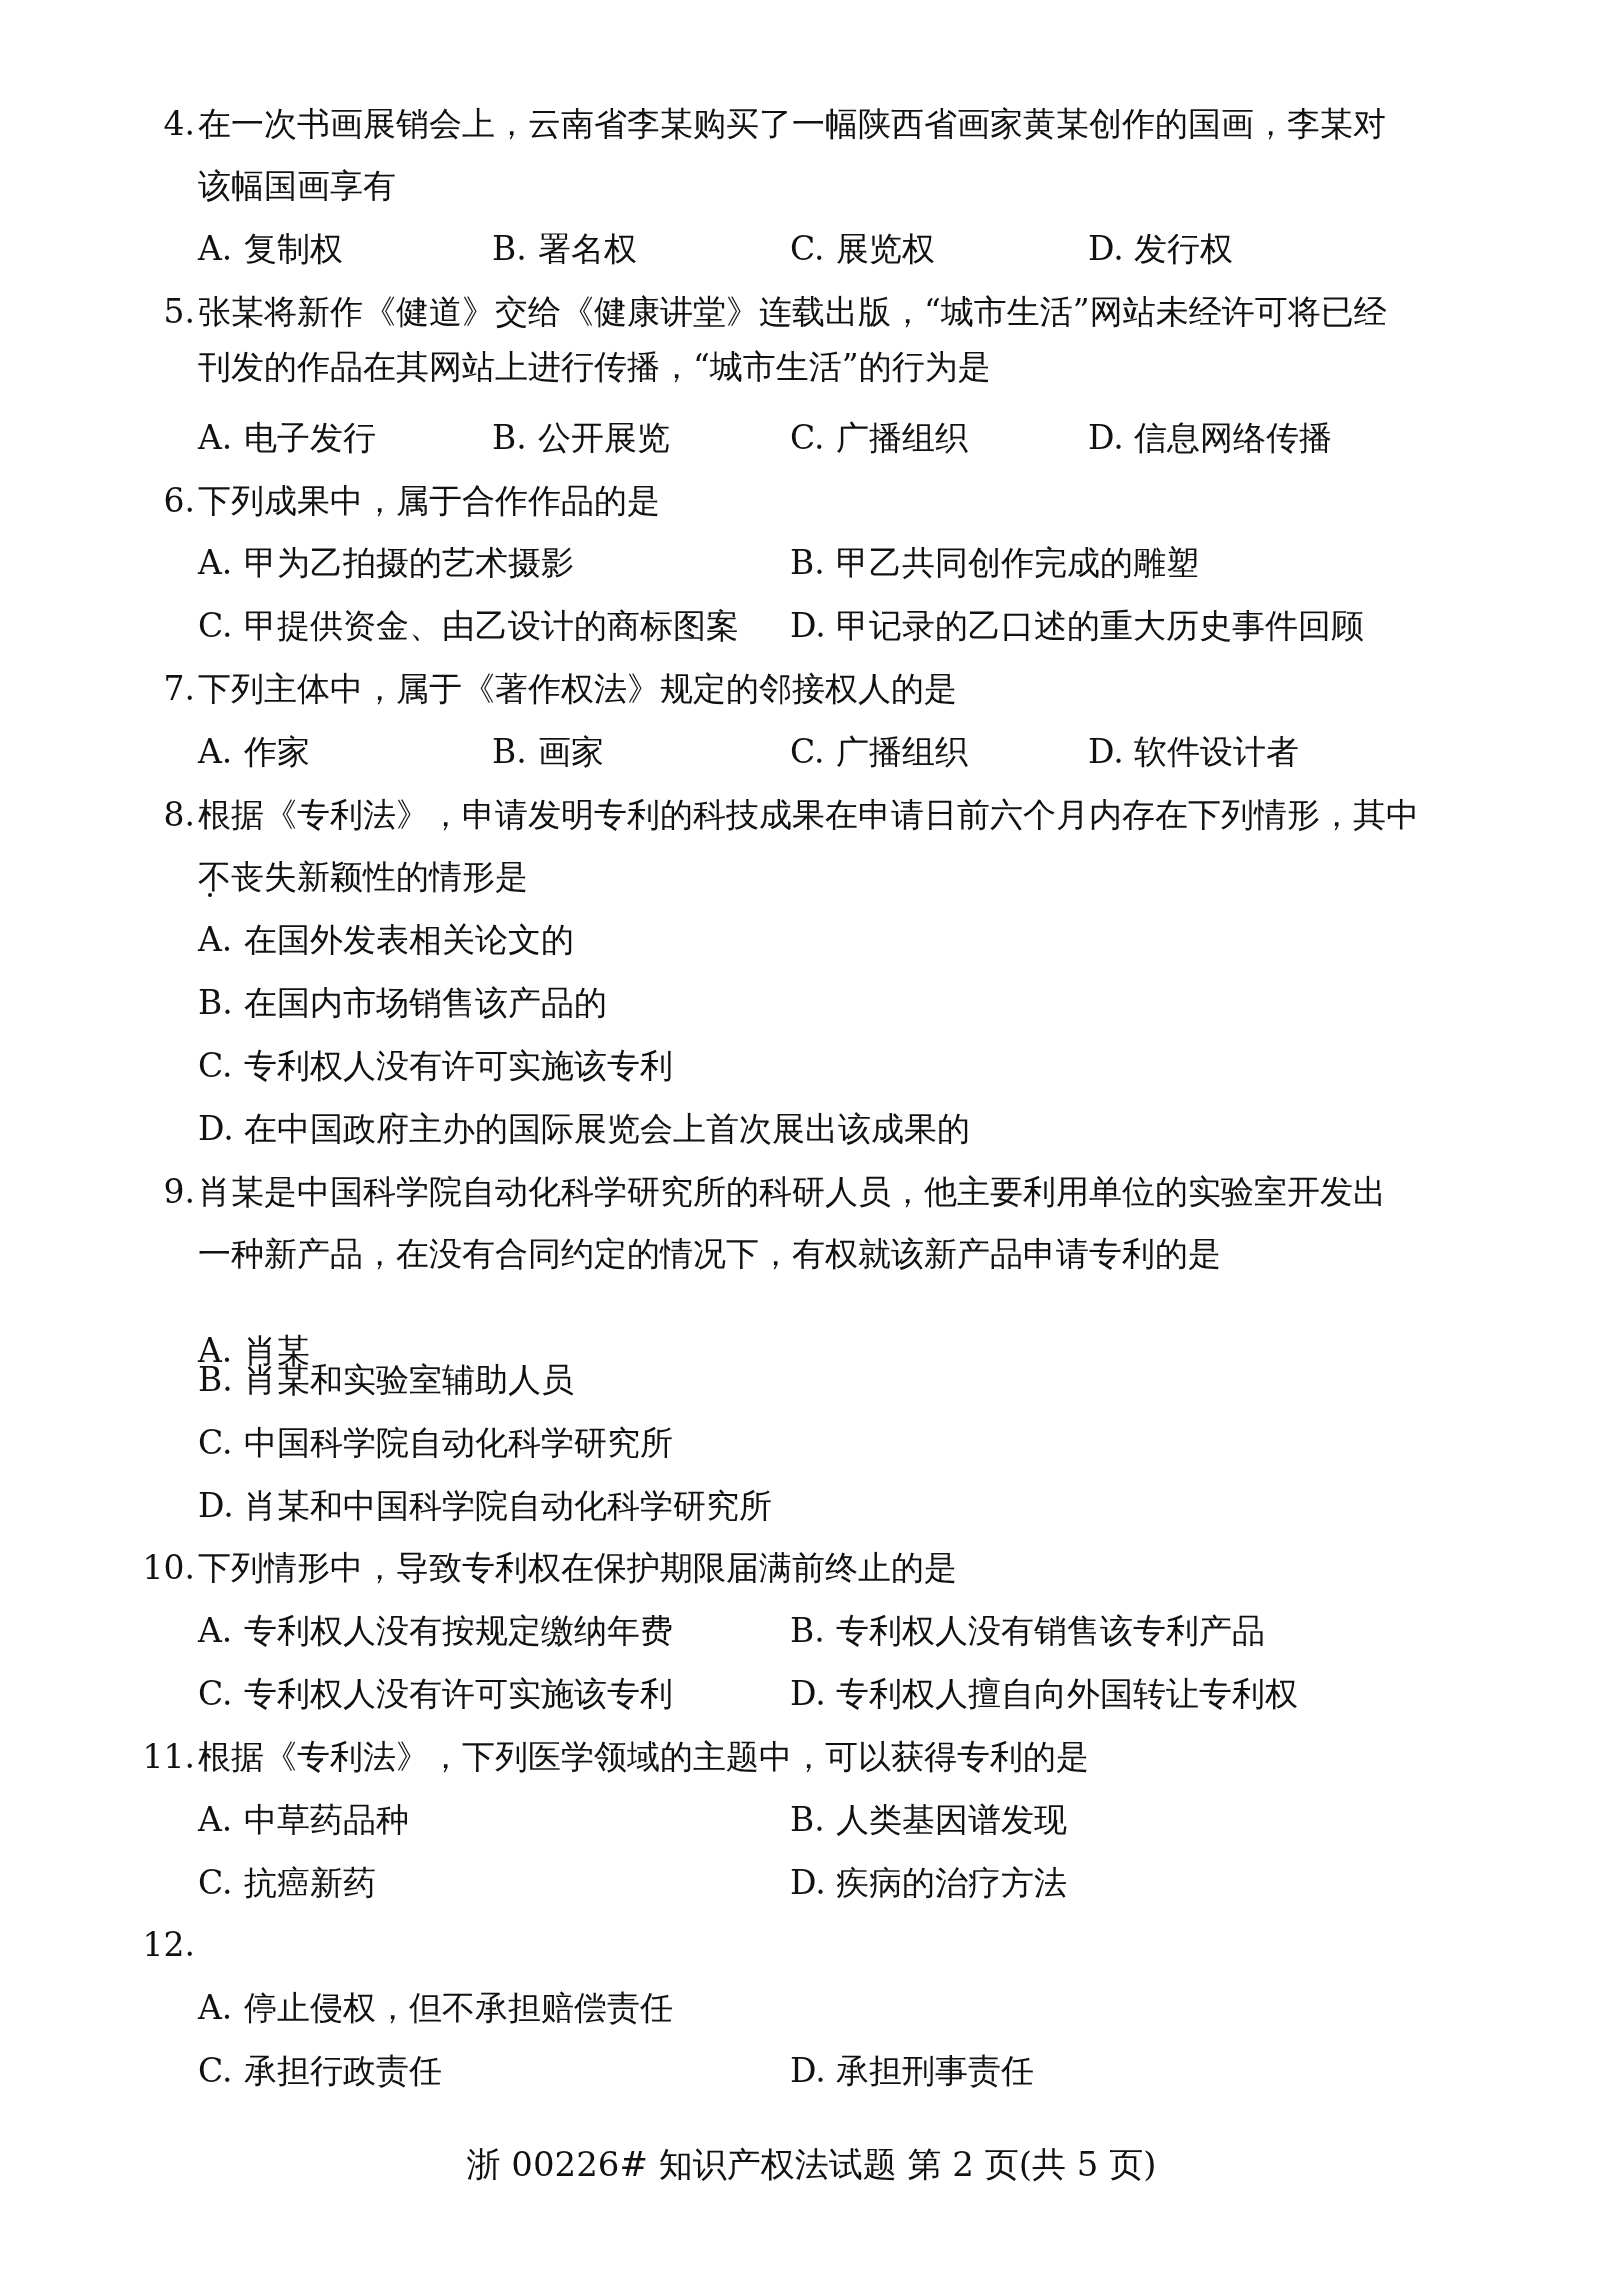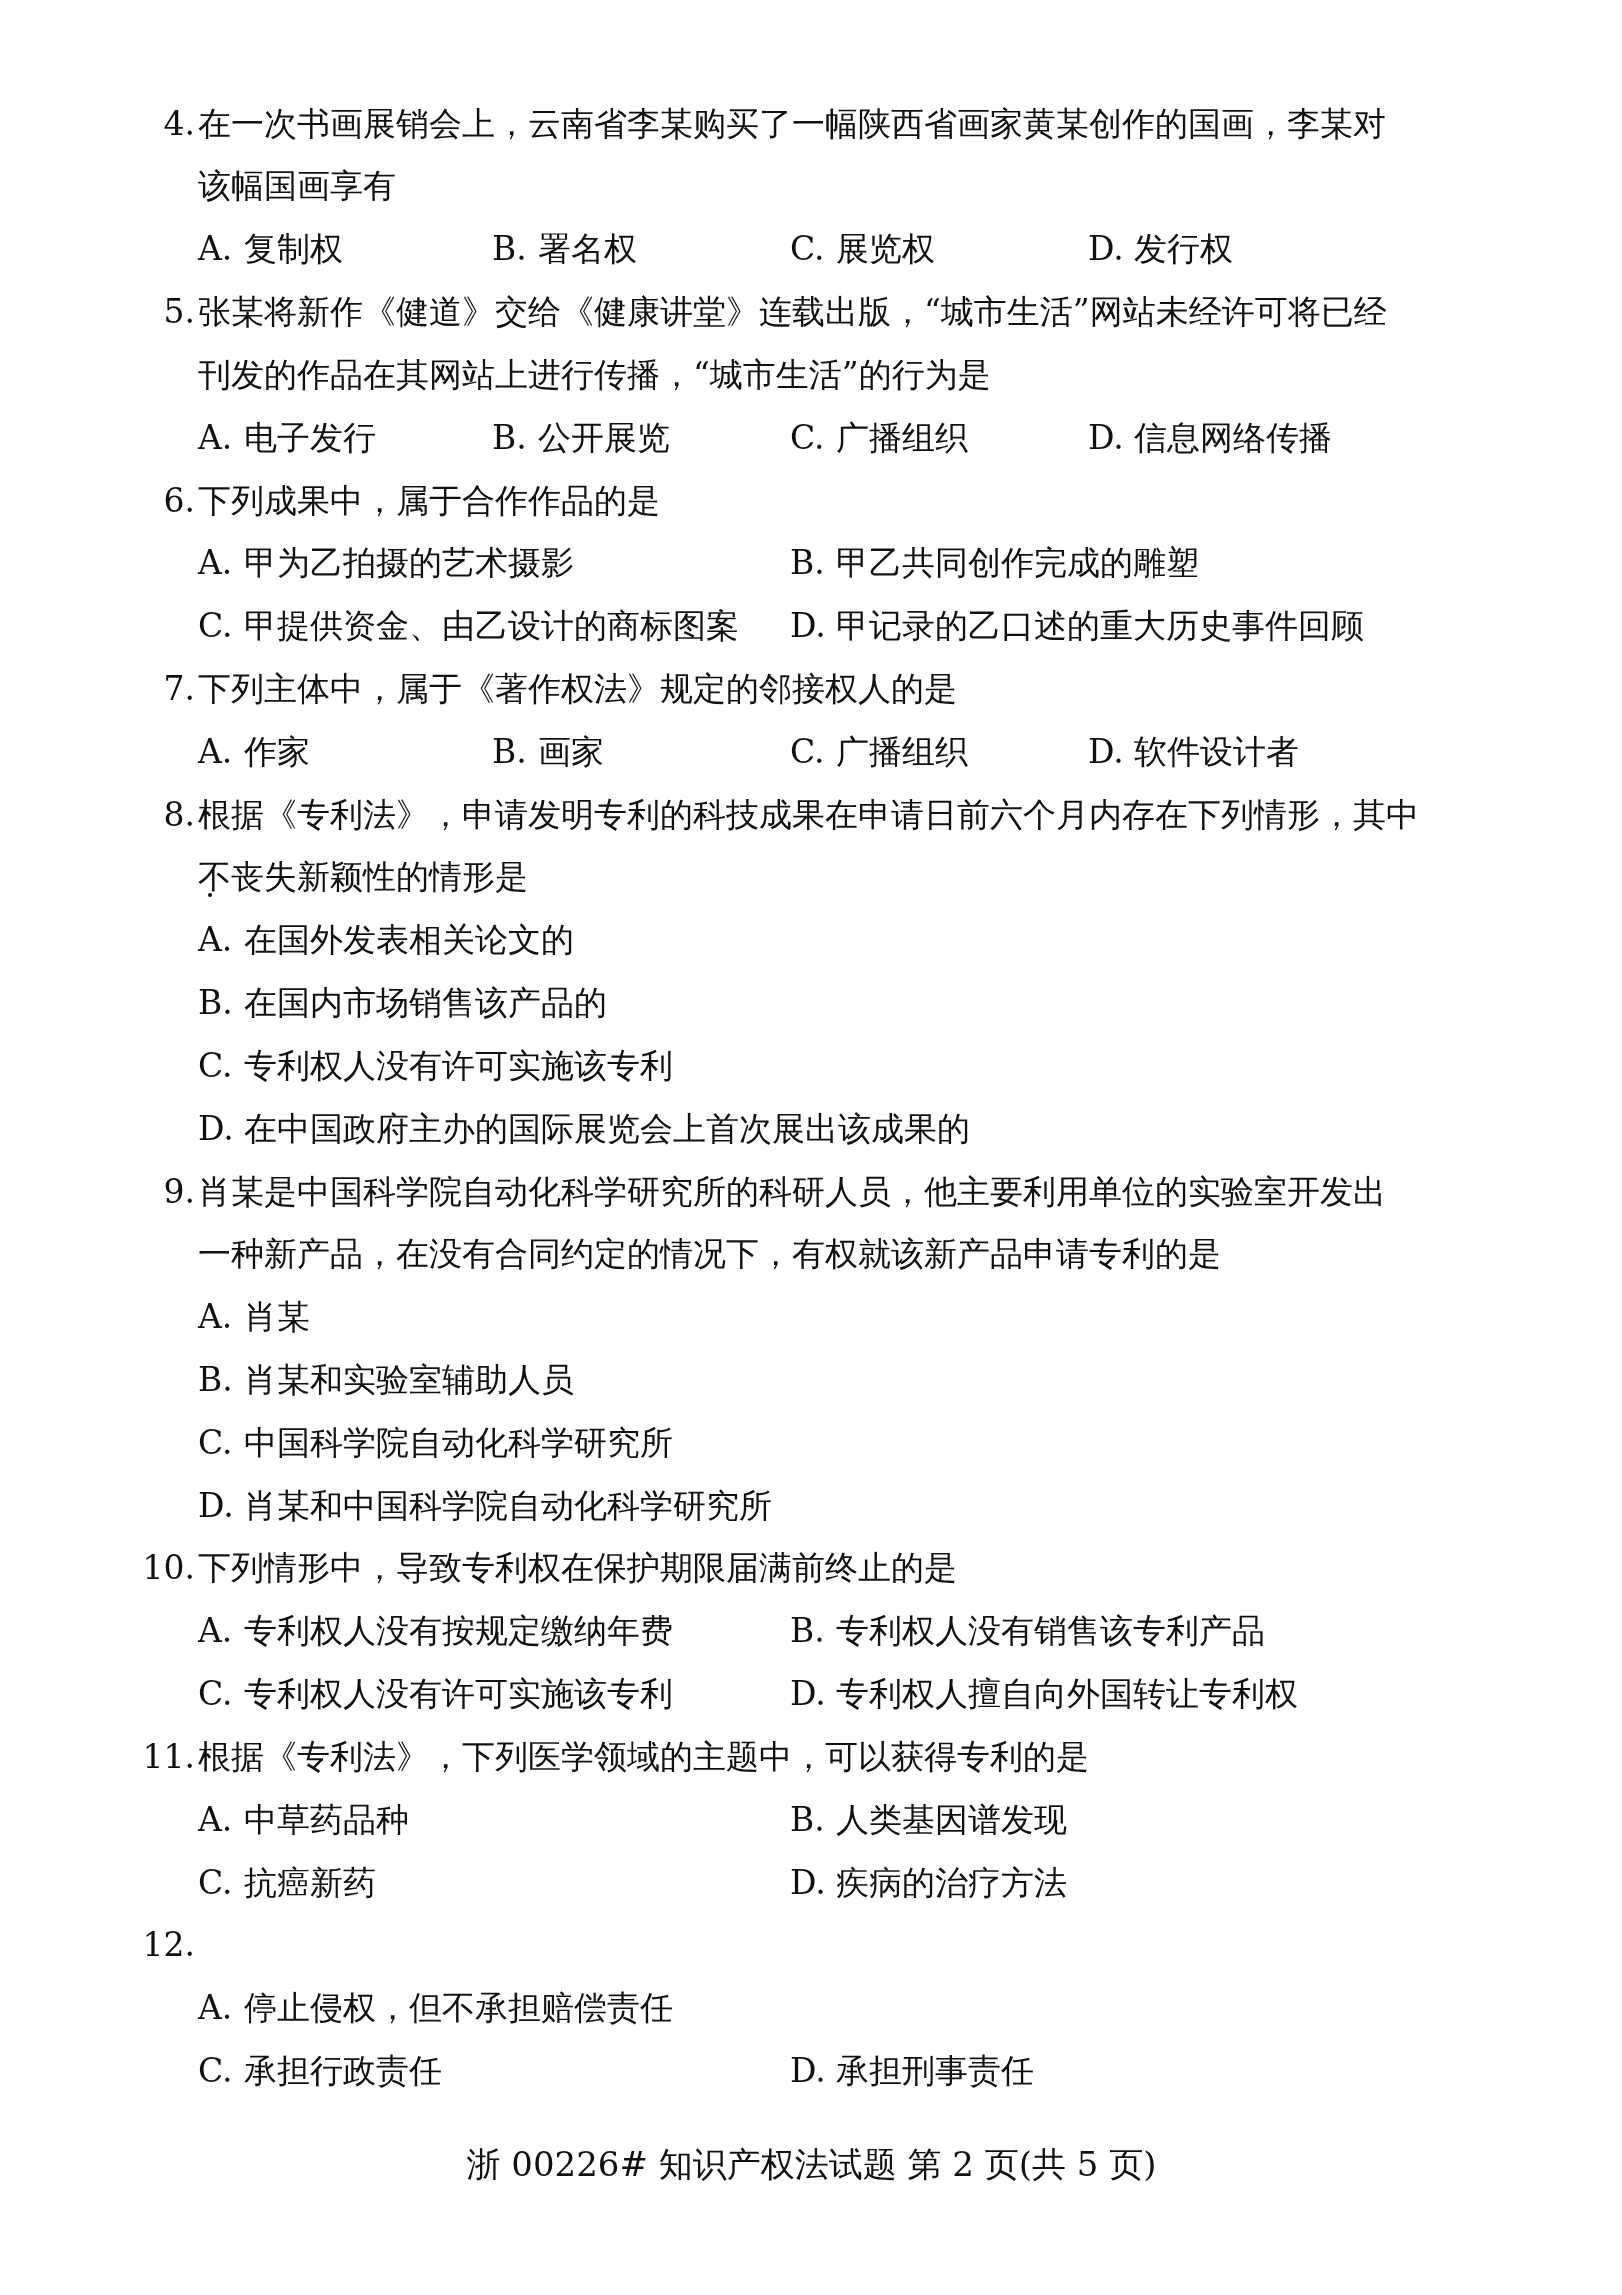--- a/index.html
+++ b/index.html
@@ -34,21 +34,21 @@
       <span class="opt" style="left:790px;"><span class="lbl">C.</span><span>展览权</span></span>
       <span class="opt" style="left:1088px;"><span class="lbl">D.</span><span>发行权</span></span>
     </div>
   </div>
 
   <div>
     <div class="line" style="top:280px;left:0;width:1623px;">
       <span class="qnum">5.</span>
       <span class="qtext">张某将新作《健道》交给《健康讲堂》连载出版，“城市生活”网站未经许可将已经</span>
     </div>
-    <div class="line" style="top:343px;left:0;width:1418px;">
+    <div class="line" style="top:335px;left:0;width:1418px;">
       <span class="qtext">刊发的作品在其网站上进行传播，“城市生活”的行为是</span>
     </div>
     <div class="line" style="top:406px;left:0;width:1623px;">
       <span class="opt" style="left:198px;"><span class="lbl">A.</span><span>电子发行</span></span>
       <span class="opt" style="left:492px;"><span class="lbl">B.</span><span>公开展览</span></span>
       <span class="opt" style="left:790px;"><span class="lbl">C.</span><span>广播组织</span></span>
       <span class="opt" style="left:1088px;"><span class="lbl">D.</span><span>信息网络传播</span></span>
     </div>
   </div>
 
@@ -104,21 +104,21 @@
   </div>
 
   <div>
     <div class="line" style="top:1160px;left:0;width:1623px;">
       <span class="qnum">9.</span>
       <span class="qtext">肖某是中国科学院自动化科学研究所的科研人员，他主要利用单位的实验室开发出</span>
     </div>
     <div class="line" style="top:1222px;left:0;width:1623px;">
       <span class="qtext">一种新产品，在没有合同约定的情况下，有权就该新产品申请专利的是</span>
     </div>
-    <div class="line" style="top:1285px;left:0;width:1623px;">
+    <div class="line" style="top:1319px;left:0;width:1623px;">
       <span class="opt" style="left:198px;"><span class="lbl">A.</span><span>肖某</span></span>
     </div>
     <div class="line" style="top:1348px;left:0;width:1623px;">
       <span class="opt" style="left:198px;"><span class="lbl">B.</span><span>肖某和实验室辅助人员</span></span>
     </div>
     <div class="line" style="top:1411px;left:0;width:1623px;">
       <span class="opt" style="left:198px;"><span class="lbl">C.</span><span>中国科学院自动化科学研究所</span></span>
     </div>
     <div class="line" style="top:1474px;left:0;width:1623px;padding-left:12px;">
       <span class="opt" style="left:198px;"><span class="lbl">D.</span><span>肖某和中国科学院自动化科学研究所</span></span>

